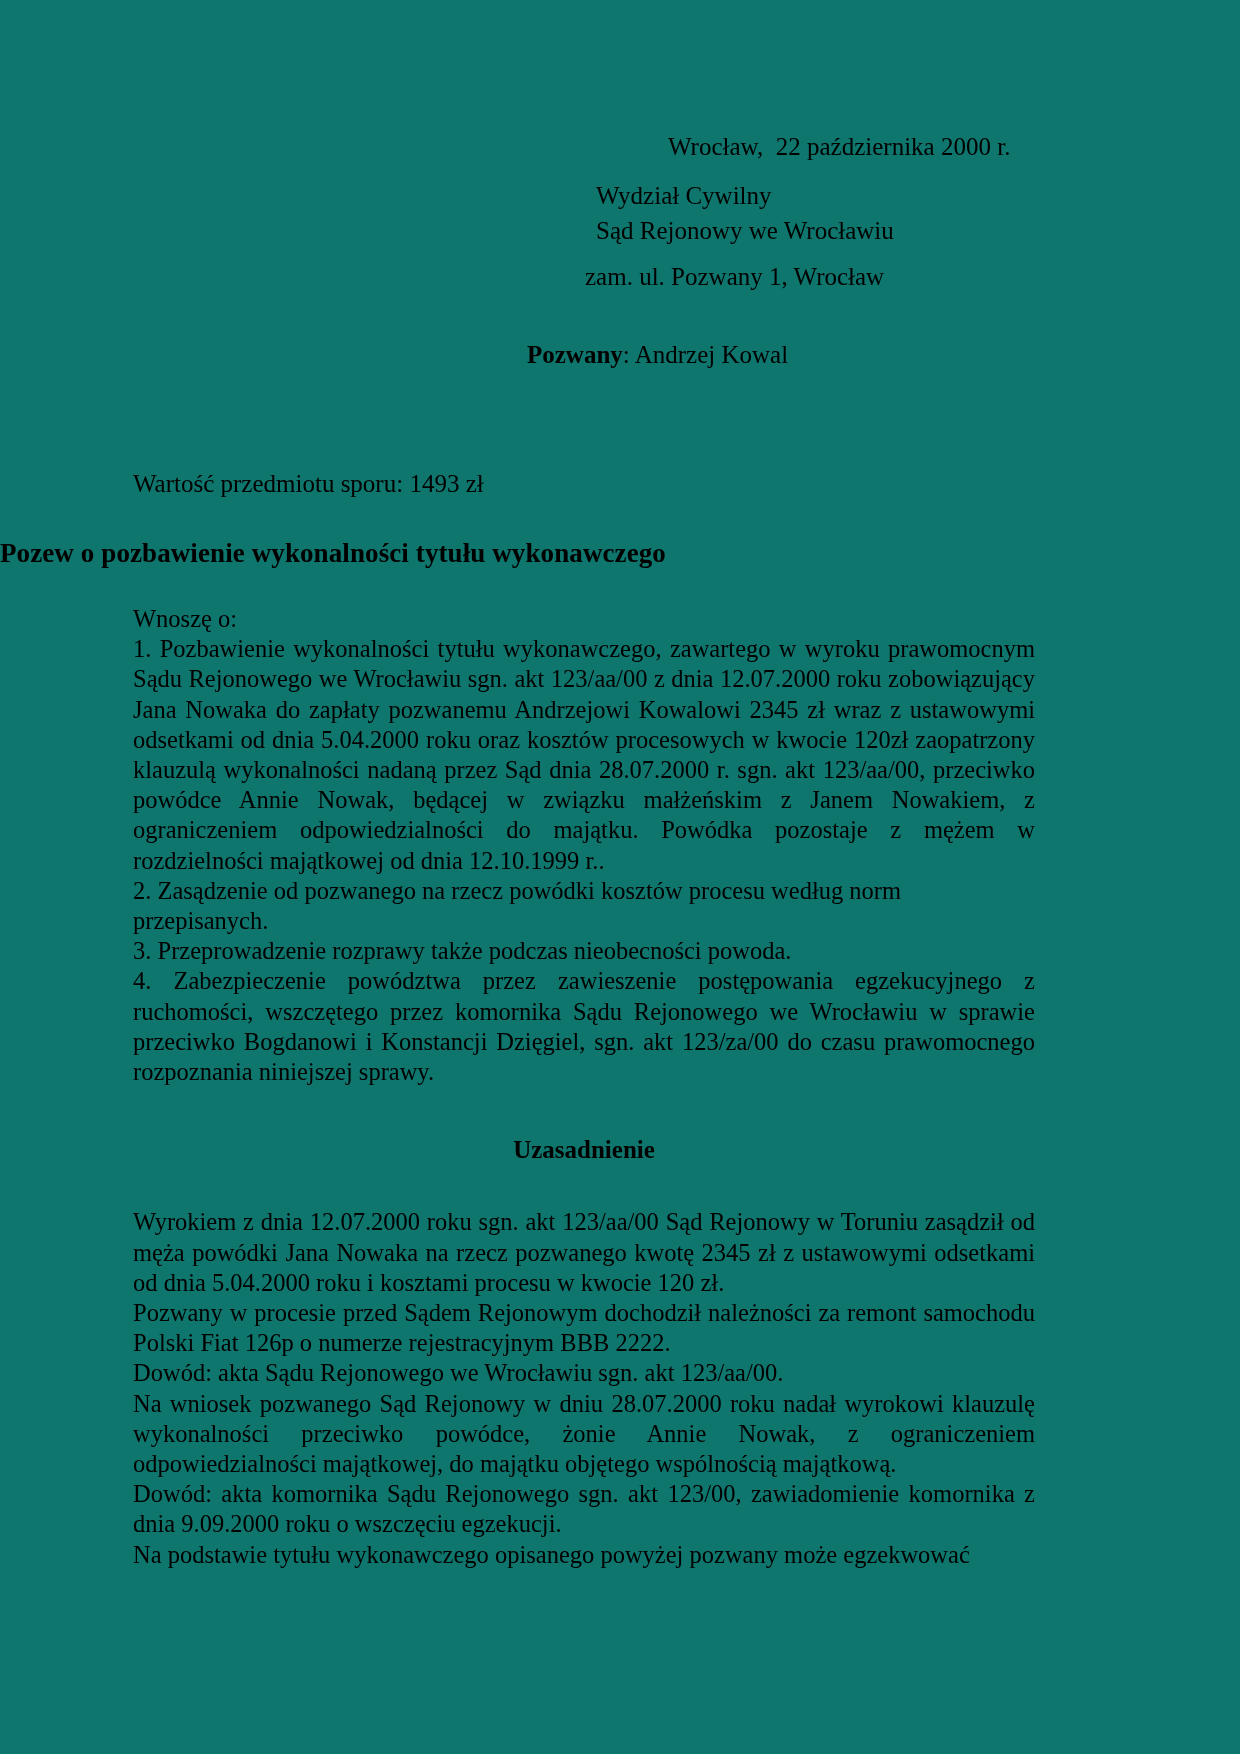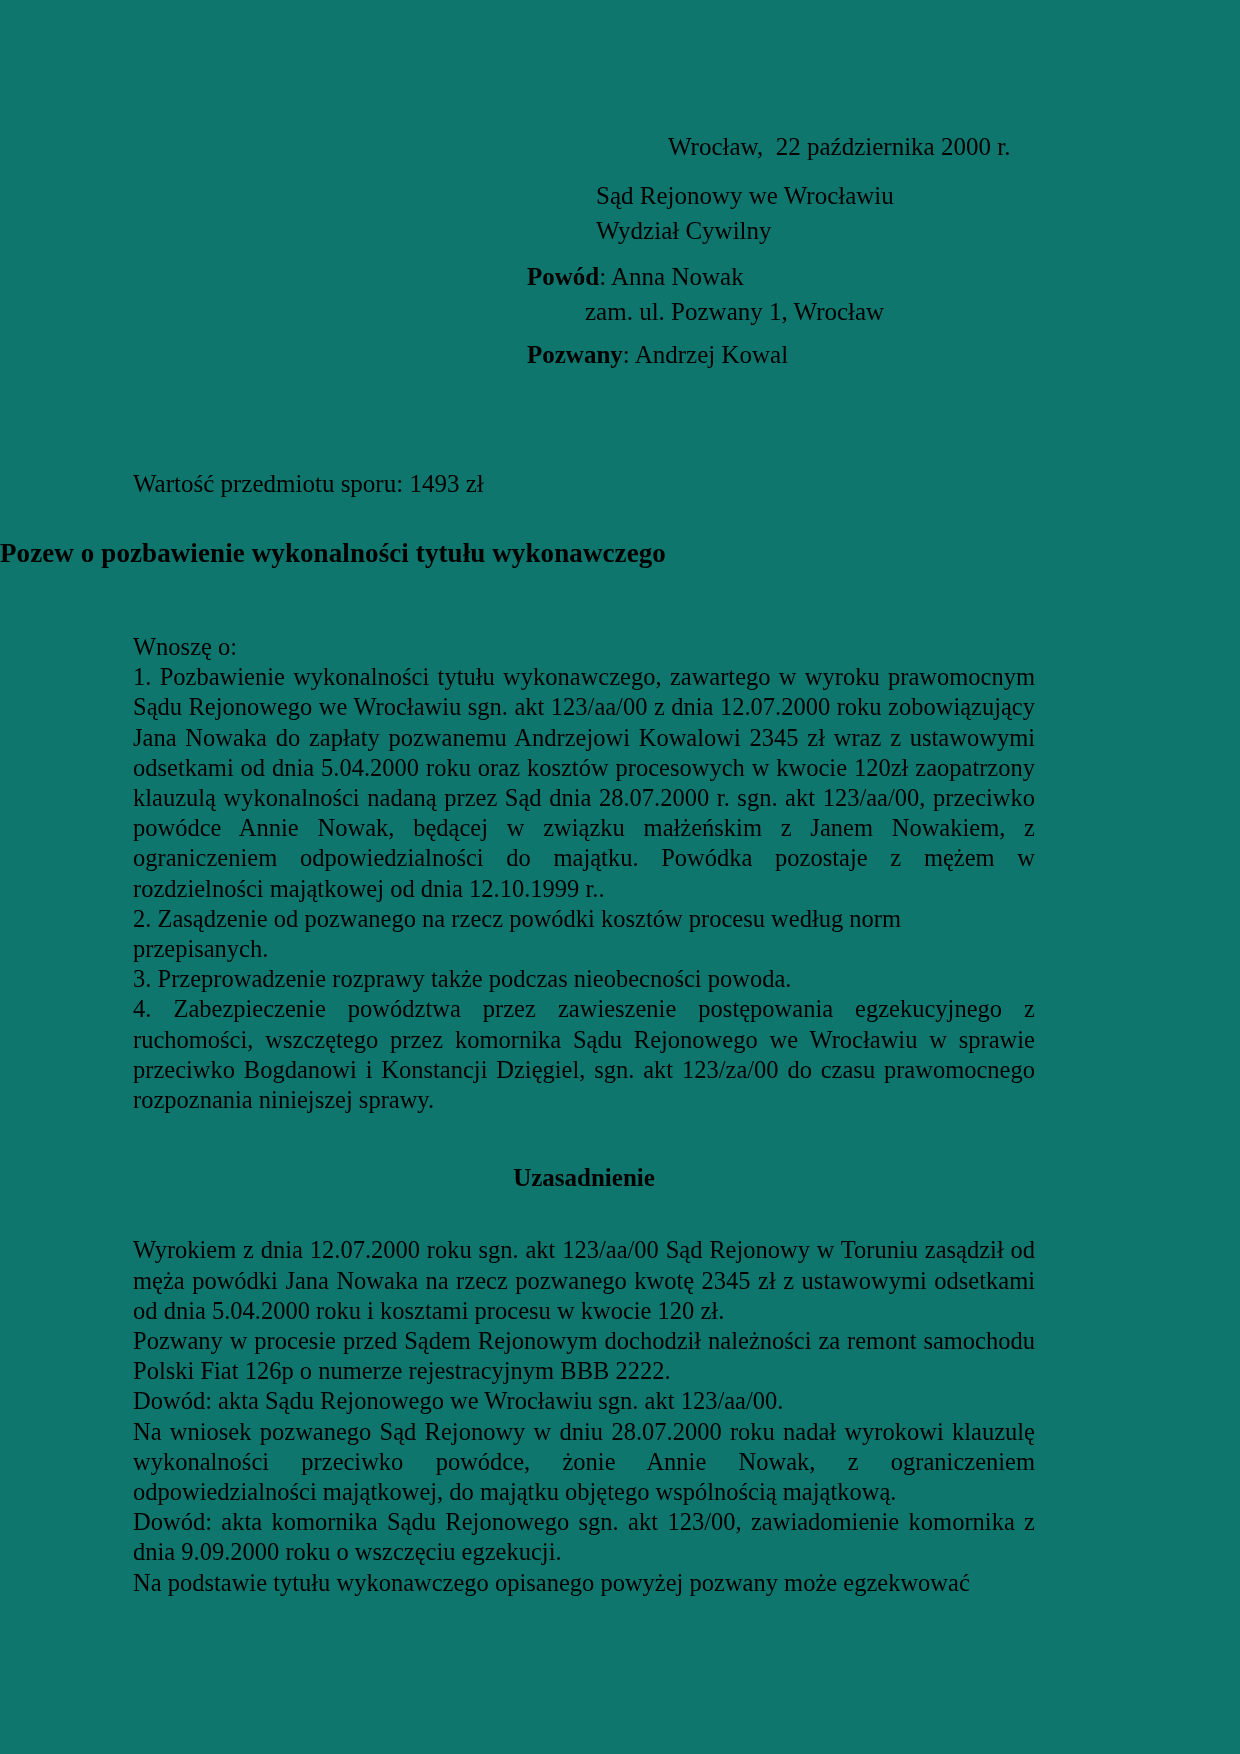--- a/index.html
+++ b/index.html
@@ -83,21 +83,21 @@
     font-size: 27px;
     font-weight: bold;
     letter-spacing: 0.1px;
     font-family: Liberation Serif, serif;
   }
 
   
   .body-text {
     position: absolute;
     left: 133px;
-    top: 632px;
+    top: 604px;
     width: 902px;
     font-size: 24.5px;
     line-height: 30.2px;
   }
   .body-text p {
     margin: 0;
     padding: 0;
   }
   .p-just {
     text-align: justify;
@@ -119,26 +119,25 @@
 </head>
 <body>
 
 <div class="page">
 
   <div class="header-block">
     <div class="place-date">Wrocław,  22 października 2000 r.</div>
   </div>
 
   <div class="court-block">
+    <div class="court-line">Wydział Cywilny</div>
     <div class="court-line">Sąd Rejonowy we Wrocławiu</div>
-    <div class="court-line">Wydział Cywilny</div>
   </div>
 
   <div class="party-block party-powod">
-    <div class="party-name"><b>Powód</b><span>: </span><span>Anna Nowak</span></div>
     <div class="party-addr">zam. ul. Pozwany 1, Wrocław</div>
   </div>
 
   <div class="party-block party-pozwany">
     <div class="party-name"><b>Pozwany</b><span>: </span><span>Andrzej Kowal</span></div>
   </div>
 
   <div class="claim-value">Wartość przedmiotu sporu: 1493 zł</div>
 
   <div class="doc-title">Pozew o pozbawienie wykonalności tytułu wykonawczego</div>

